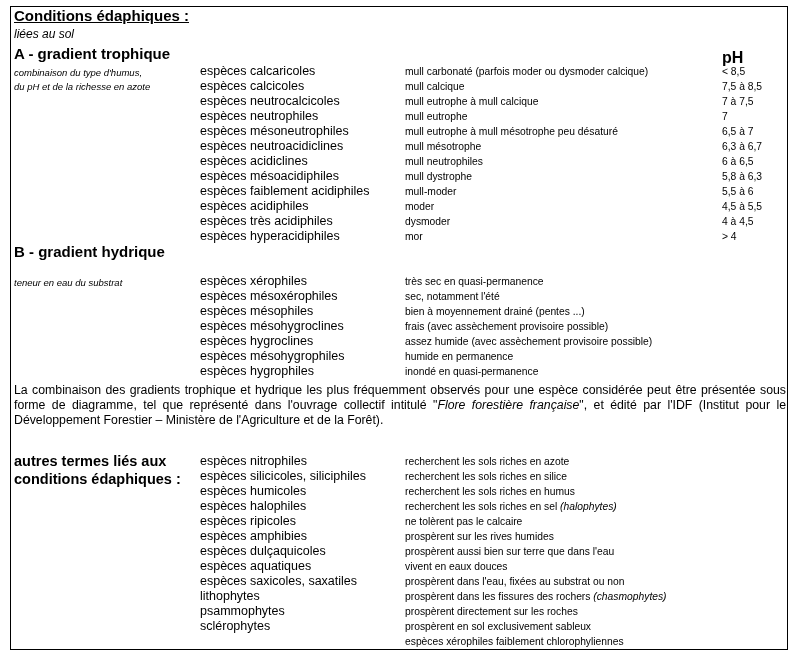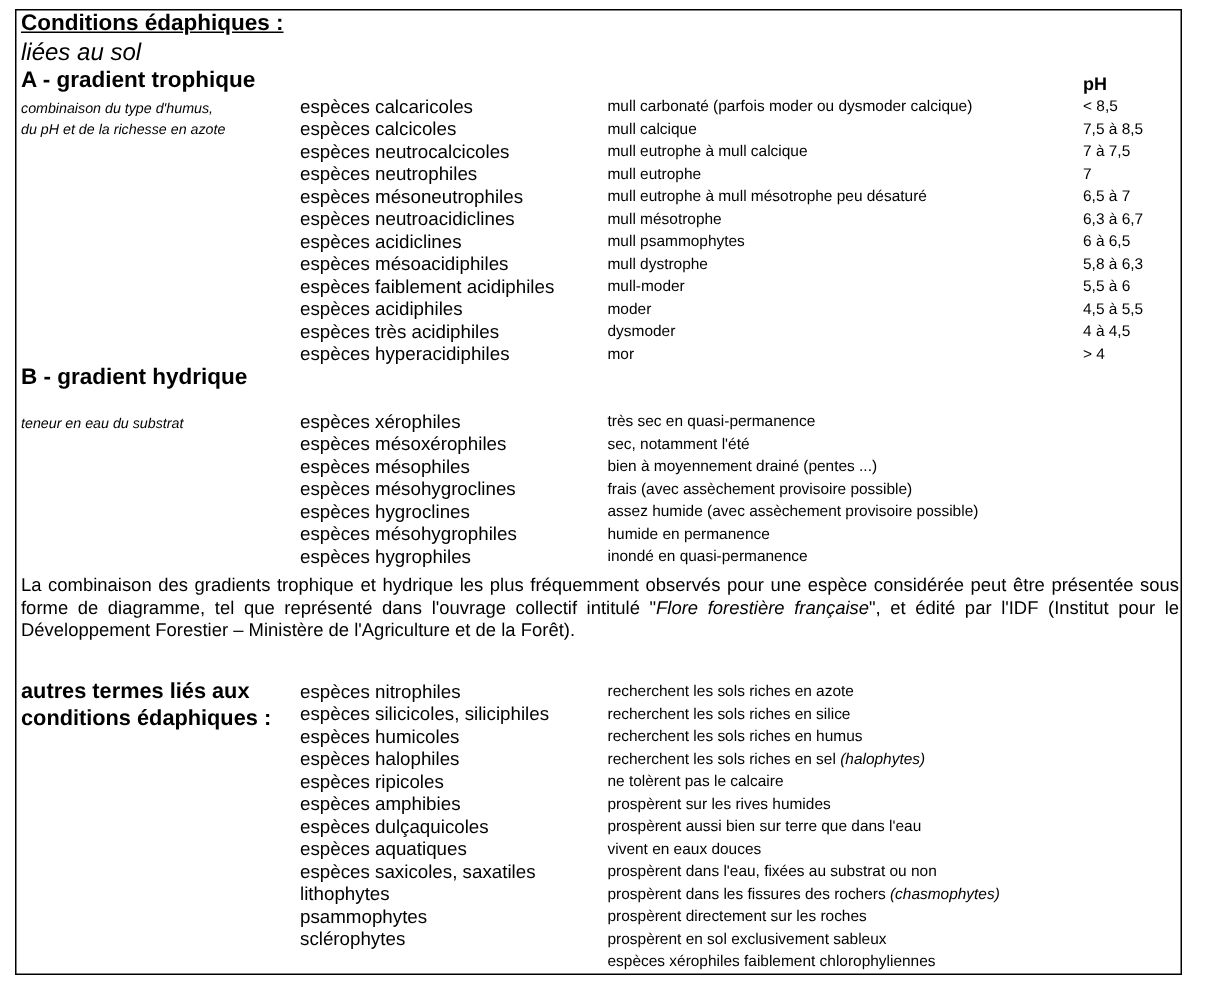--- a/index.html
+++ b/index.html
@@ -1,27 +1,27 @@
 <!DOCTYPE html>
 <html><head>
 <meta charset="utf-8">
 <style>
   html, body { margin: 0; padding: 0; background: #ffffff; }
   body { width: 809px; height: 663px; position: relative; font-family: "Liberation Sans", sans-serif; color: #000; overflow: hidden; }
   .frame { position: absolute; left: 10px; top: 6px; width: 778px; height: 644px; border: 1px solid #000; box-sizing: border-box; }
   .abs { position: absolute; white-space: nowrap; }
   .title { left: 14px; top: 7px; font-size: 15px; font-weight: bold; text-decoration: underline; }
-  .subtitle { left: 14px; top: 27px; font-size: 16px; font-style: italic; }
+  .subtitle { left: 14px; top: 27px; font-size: 12px; font-style: italic; }
   .section-head { font-size: 15px; font-weight: bold; }
   .side-note { font-size: 9.5px; font-style: italic; line-height: 14px; }
   .col-species { position: absolute; left: 200px; font-size: 12.5px; }
   .col-desc { position: absolute; left: 405px; font-size: 10.3px; }
   .col-ph { position: absolute; left: 722px; font-size: 10.3px; }
   .row { height: 15px; line-height: 15px; white-space: nowrap; }
-  .ph-head { font-weight: bold; font-size: 12px; }
+  .ph-head { font-weight: bold; font-size: 16px; }
   .para { position: absolute; left: 14px; top: 383px; width: 772px; font-size: 12.3px; line-height: 15px; text-align: justify; }
   .para i { font-style: italic; }
   .desc-em { font-style: italic; }
 </style>
 </head>
 <body>
 
 <div class="frame"></div>
 
 <div class="abs title">Conditions édaphiques :</div>
@@ -48,21 +48,21 @@
     <div class="row"><span>espèces très acidiphiles</span></div>
     <div class="row"><span>espèces hyperacidiphiles</span></div>
   </div>
 <div class="col-desc" style="top:64px;" id="a-humus">
     <div class="row"><span>mull carbonaté (parfois moder ou dysmoder calcique)</span></div>
     <div class="row"><span>mull calcique</span></div>
     <div class="row"><span>mull eutrophe à mull calcique</span></div>
     <div class="row"><span>mull eutrophe</span></div>
     <div class="row"><span>mull eutrophe à mull mésotrophe peu désaturé</span></div>
     <div class="row"><span>mull mésotrophe</span></div>
-    <div class="row"><span>mull psammophytes</span></div>
+    <div class="row"><span>mull neutrophiles</span></div>
     <div class="row"><span>mull dystrophe</span></div>
     <div class="row"><span>mull-moder</span></div>
     <div class="row"><span>moder</span></div>
     <div class="row"><span>dysmoder</span></div>
     <div class="row"><span>mor</span></div>
   </div>
 <div class="col-ph" style="top:64px;" id="a-ph">
     <div class="row"><span>&lt; 8,5</span></div>
     <div class="row"><span>7,5 à 8,5</span></div>
     <div class="row"><span>7 à 7,5</span></div>

